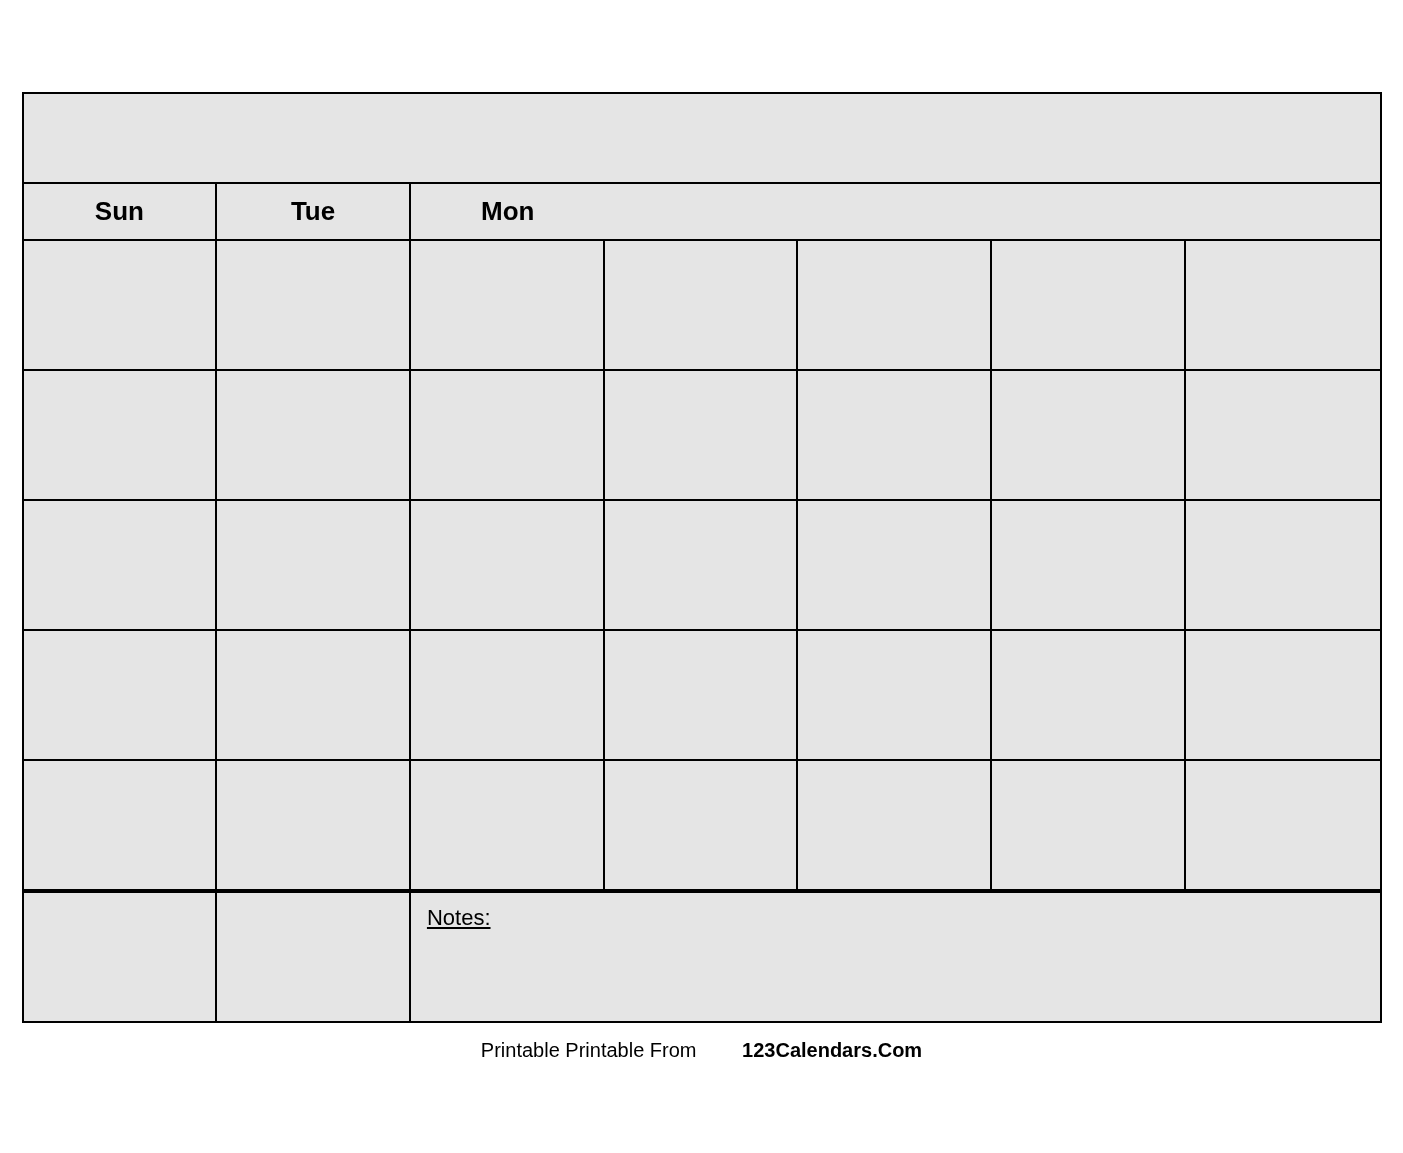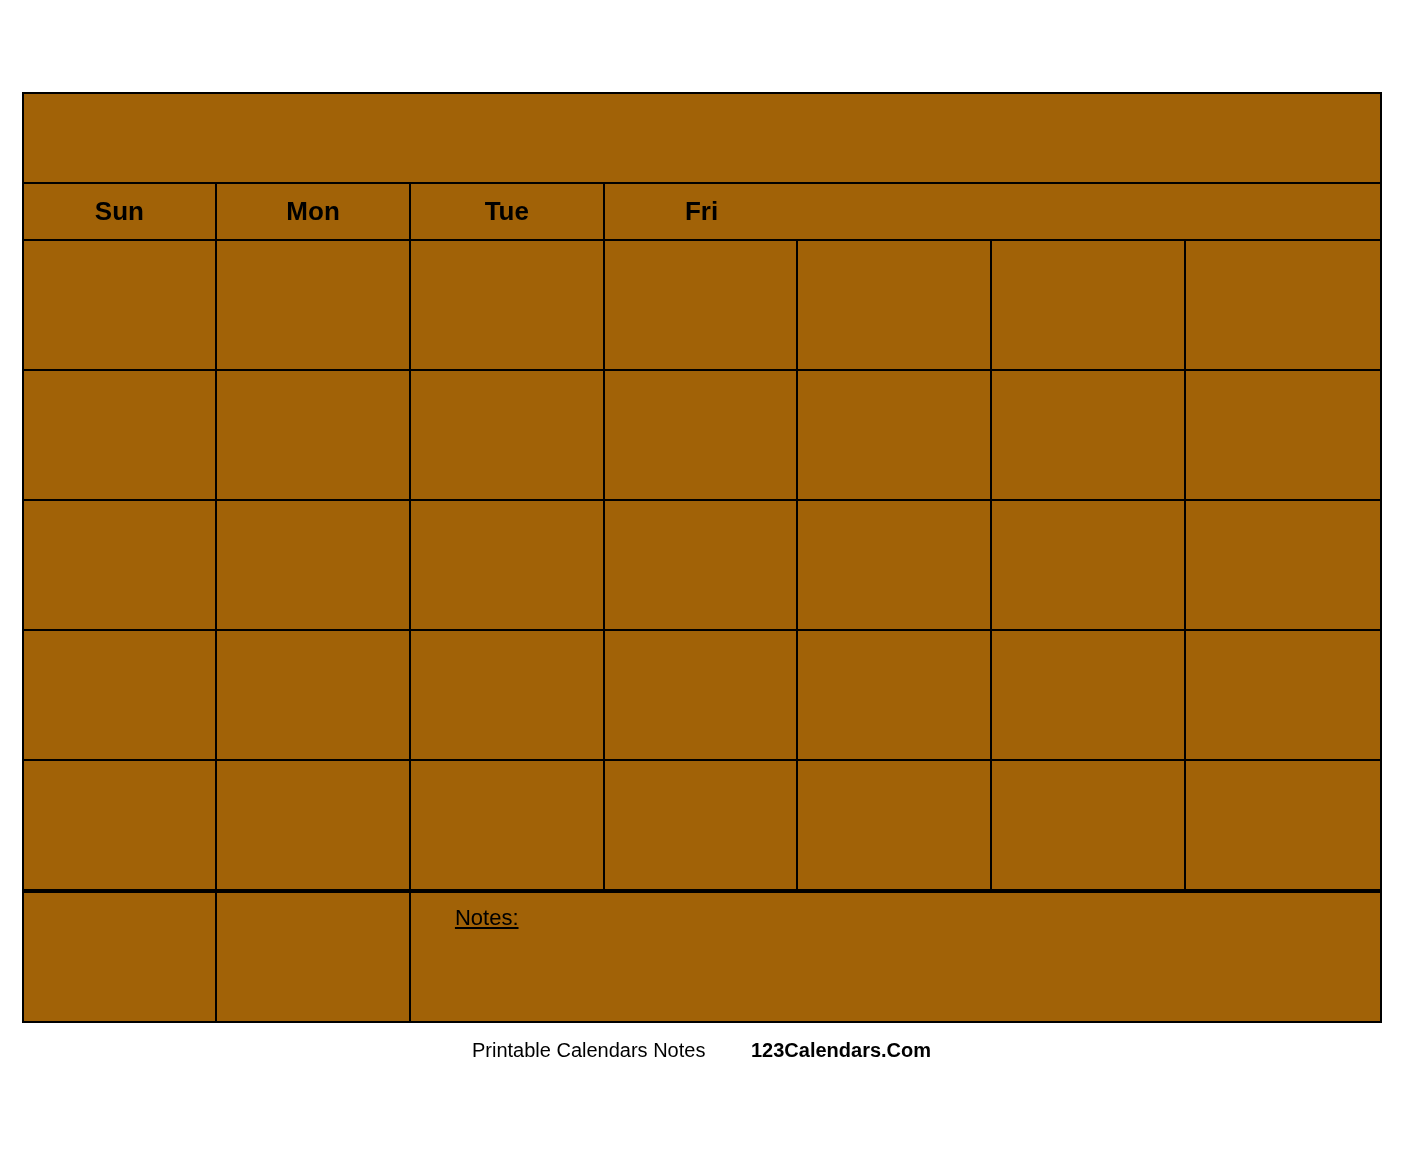--- a/index.html
+++ b/index.html
@@ -16,21 +16,21 @@
       display: flex;
       flex-direction: column;
       align-items: center;
       justify-content: center;
       padding: 20px;
     }
 
     .calendar-wrapper {
       width: 1360px;
       border: 2.5px solid #000;
-      background: #a16207;
+      background: #e5e5e5;
     }
 
     .calendar-title-row {
       width: 100%;
       height: 90px;
       border-bottom: 2.5px solid #000;
     }
 
     .calendar-header {
       display: grid;
@@ -89,21 +89,20 @@
 
     .notes-cell-content {
       grid-column: 3 / 8;
       padding: 12px 16px;
       font-size: 20px;
     }
 
     .notes-label {
       text-decoration: underline;
       font-size: 22px;
-      margin-left: 28px;
     }
 
     .footer {
       margin-top: 16px;
       font-size: 20px;
       text-align: center;
       color: #000;
     }
 
     .footer strong {
@@ -113,23 +112,22 @@
   </style>
 </head>
 <body>
 
 <div class="calendar-wrapper">
 
   <div class="calendar-title-row"></div>
 
   <div class="calendar-header">
     <div class="header-cell">Sun</div>
+    <div class="header-cell">Tue</div>
     <div class="header-cell">Mon</div>
-    <div class="header-cell">Tue</div>
-    <div class="header-cell">Fri</div>
   </div>
 
   <div class="calendar-body">
 
     <div class="calendar-row">
       <div class="calendar-cell"></div>
       <div class="calendar-cell"></div>
       <div class="calendar-cell"></div>
       <div class="calendar-cell"></div>
       <div class="calendar-cell"></div>
@@ -182,14 +180,14 @@
       <div class="notes-cell-empty" style="border-right: 2px solid #000;"></div>
       <div class="notes-cell-content">
         <span class="notes-label">Notes:</span>
       </div>
     </div>
 
   </div>
 </div>
 
 <div class="footer">
-  <span>Printable Calendars Notes </span><strong>123Calendars.Com</strong>
+  <span>Printable Printable From </span><strong>123Calendars.Com</strong>
 </div>
 
 </body></html>

